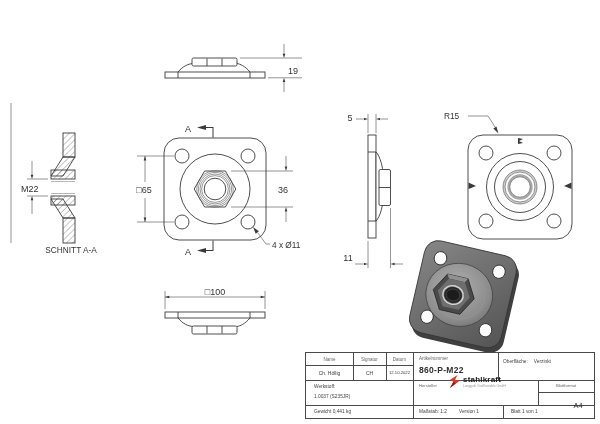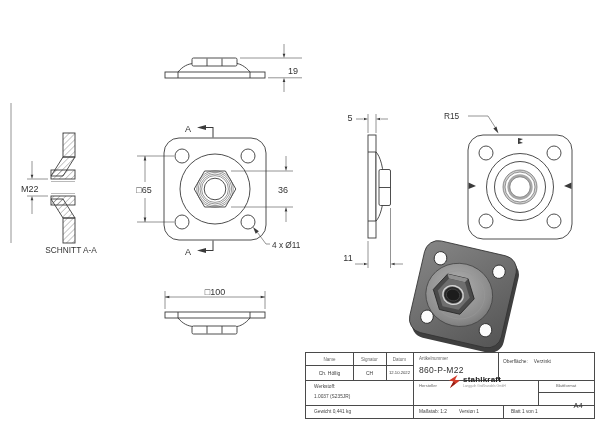--- a/index.html
+++ b/index.html
@@ -231,21 +231,21 @@
 
   <div class="cell hdr" style="left:0;top:0;width:47px;height:12px;">Name</div>
   <div class="cell hdr" style="left:47px;top:0;width:33px;height:12px;">Signatur</div>
   <div class="cell hdr" style="left:80px;top:0;width:27px;height:12px;">Datum</div>
 
   <div class="cell val" style="left:0;top:12px;width:47px;height:15px;">Ch. Höllig</div>
   <div class="cell val" style="left:47px;top:12px;width:33px;height:15px;">CH</div>
   <div class="cell val" style="left:80px;top:12px;width:27px;height:15px;font-size:4.2px;">12.10.2022</div>
 
   <div class="cell lbl" style="left:113px;top:2px;width:80px;height:6px;">Artikelnummer</div>
-  <div class="cell artnum" style="left:113px;top:9px;width:80px;height:16px;">860-P-M22</div>
+  <div class="cell artnum" style="left:113px;top:9px;width:80px;height:16px;font-weight:bold;">860-P-M22</div>
 
   <div class="cell" style="left:197px;top:4px;width:90px;height:8px;gap:6px;font-size:4.8px;">
     <span>Oberfläche:</span>
     <span>Verzinkt</span>
   </div>
 
   <div class="cell" style="left:8px;top:30px;width:98px;height:7px;font-size:4.8px;">Werkstoff:</div>
   <div class="cell" style="left:8px;top:40px;width:98px;height:7px;font-size:4.8px;">1.0037 (S235JR)</div>
 
   <div class="cell lbl" style="left:113px;top:29px;width:60px;height:6px;font-size:4.2px;">Hersteller</div>

